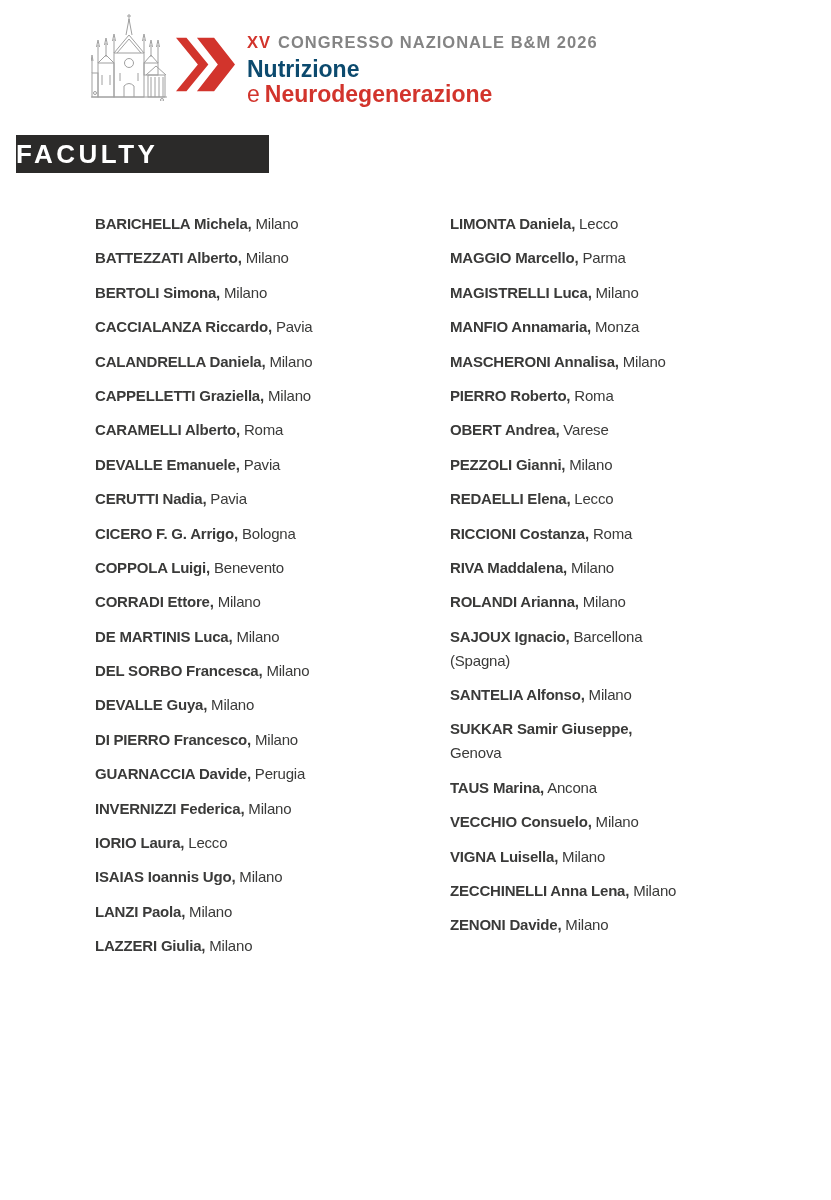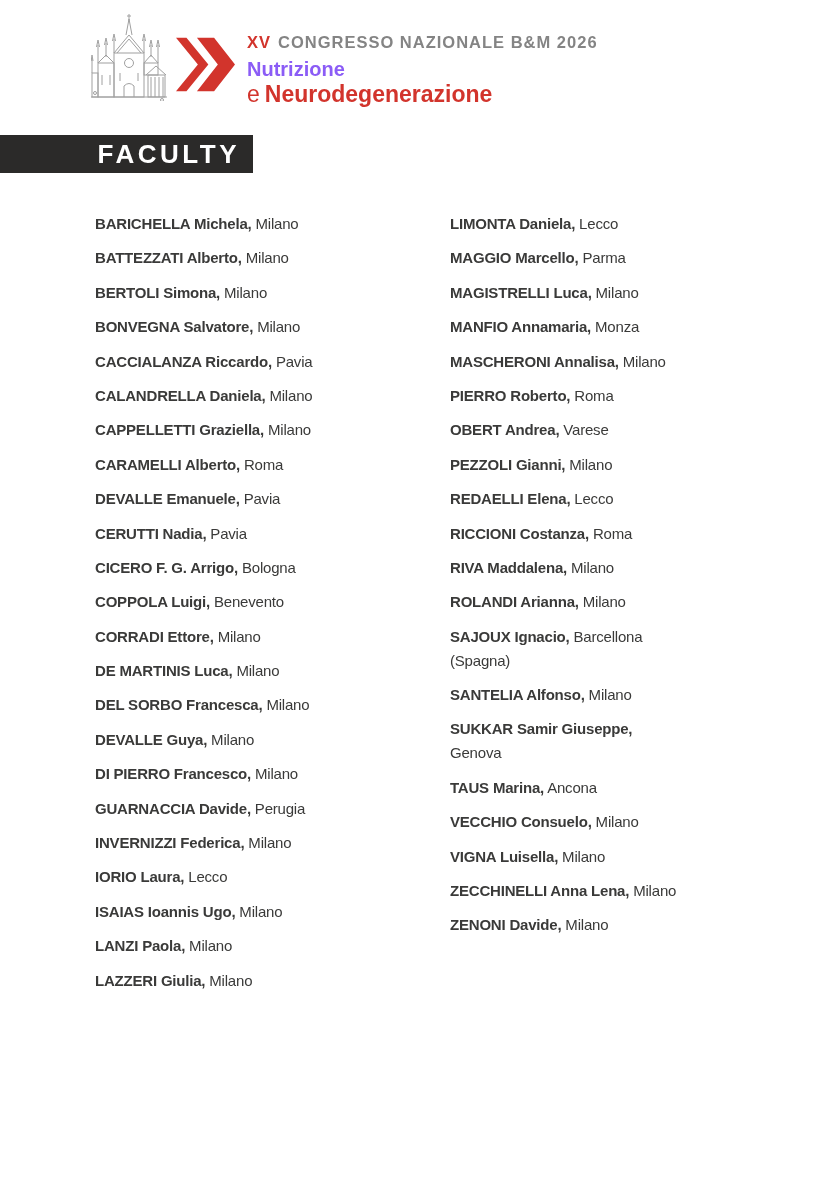--- a/index.html
+++ b/index.html
@@ -12,35 +12,35 @@
   
   .logo-duomo   { position:absolute; left:91px;  top:13px; }
   .logo-chevron { position:absolute; left:176px; top:37px; }
   .titles { position:absolute; left:247px; top:33px; }
   .congress-line {
     font-size:16.5px; font-weight:700; letter-spacing:1px;
     color:#848484; white-space:nowrap; line-height:18px;
   }
   .congress-line .xv { color:#d2342c; margin-right:7px; }
   .event-title-1 {
-    margin-top:6px; font-size:20px; font-weight:700;
-    color:#8b5cf6; line-height:25px; white-space:nowrap;
+    margin-top:6px; font-size:23px; font-weight:700;
+    color:#0c4a6e; line-height:25px; white-space:nowrap;
   }
   .event-title-2 {
     font-size:23px; color:#d2342c; line-height:25px; white-space:nowrap;
   }
   .event-title-2 .e-prefix { font-weight:400; margin-right:5px; }
   .event-title-2 b { font-weight:700; }
 
   
   .banner {
-    position:absolute; left:0; top:135px; width:253px; height:38px;
+    position:absolute; left:16px; top:135px; width:253px; height:38px;
     background:#2b2a29; box-sizing:border-box;
     color:#ffffff; font-size:26px; font-weight:700; letter-spacing:3.5px;
-    line-height:39px; text-align:right; padding-right:13px;
+    line-height:39px; text-align:left; padding-right:13px;
   }
 
   
   .columns { position:absolute; left:95px; top:212px; display:flex; }
   .col { width:355px; flex:none; }
   .col:last-child { width:335px; }
   .entry {
     font-size:15px; line-height:24px; color:#3a3a39;
     letter-spacing:-0.2px; margin-bottom:10.4px; white-space:nowrap;
   }
@@ -126,21 +126,20 @@
 
   <div class="banner">
     <span>FACULTY</span>
   </div>
 
   <main class="columns">
     <div class="col" id="col-0">
         <div class="entry"><b>BARICHELLA Michela,</b> Milano</div>
         <div class="entry"><b>BATTEZZATI Alberto,</b> Milano</div>
         <div class="entry"><b>BERTOLI Simona,</b> Milano</div>
-        <div class="entry"><b>BONVEGNA Salvatore,</b> Milano</div>
         <div class="entry"><b>CACCIALANZA Riccardo,</b> Pavia</div>
         <div class="entry"><b>CALANDRELLA Daniela,</b> Milano</div>
         <div class="entry"><b>CAPPELLETTI Graziella,</b> Milano</div>
         <div class="entry"><b>CARAMELLI Alberto,</b> Roma</div>
         <div class="entry"><b>DEVALLE Emanuele,</b> Pavia</div>
         <div class="entry"><b>CERUTTI Nadia,</b> Pavia</div>
         <div class="entry"><b>CICERO F. G. Arrigo,</b> Bologna</div>
         <div class="entry"><b>COPPOLA Luigi,</b> Benevento</div>
         <div class="entry"><b>CORRADI Ettore,</b> Milano</div>
         <div class="entry"><b>DE MARTINIS Luca,</b> Milano</div>

